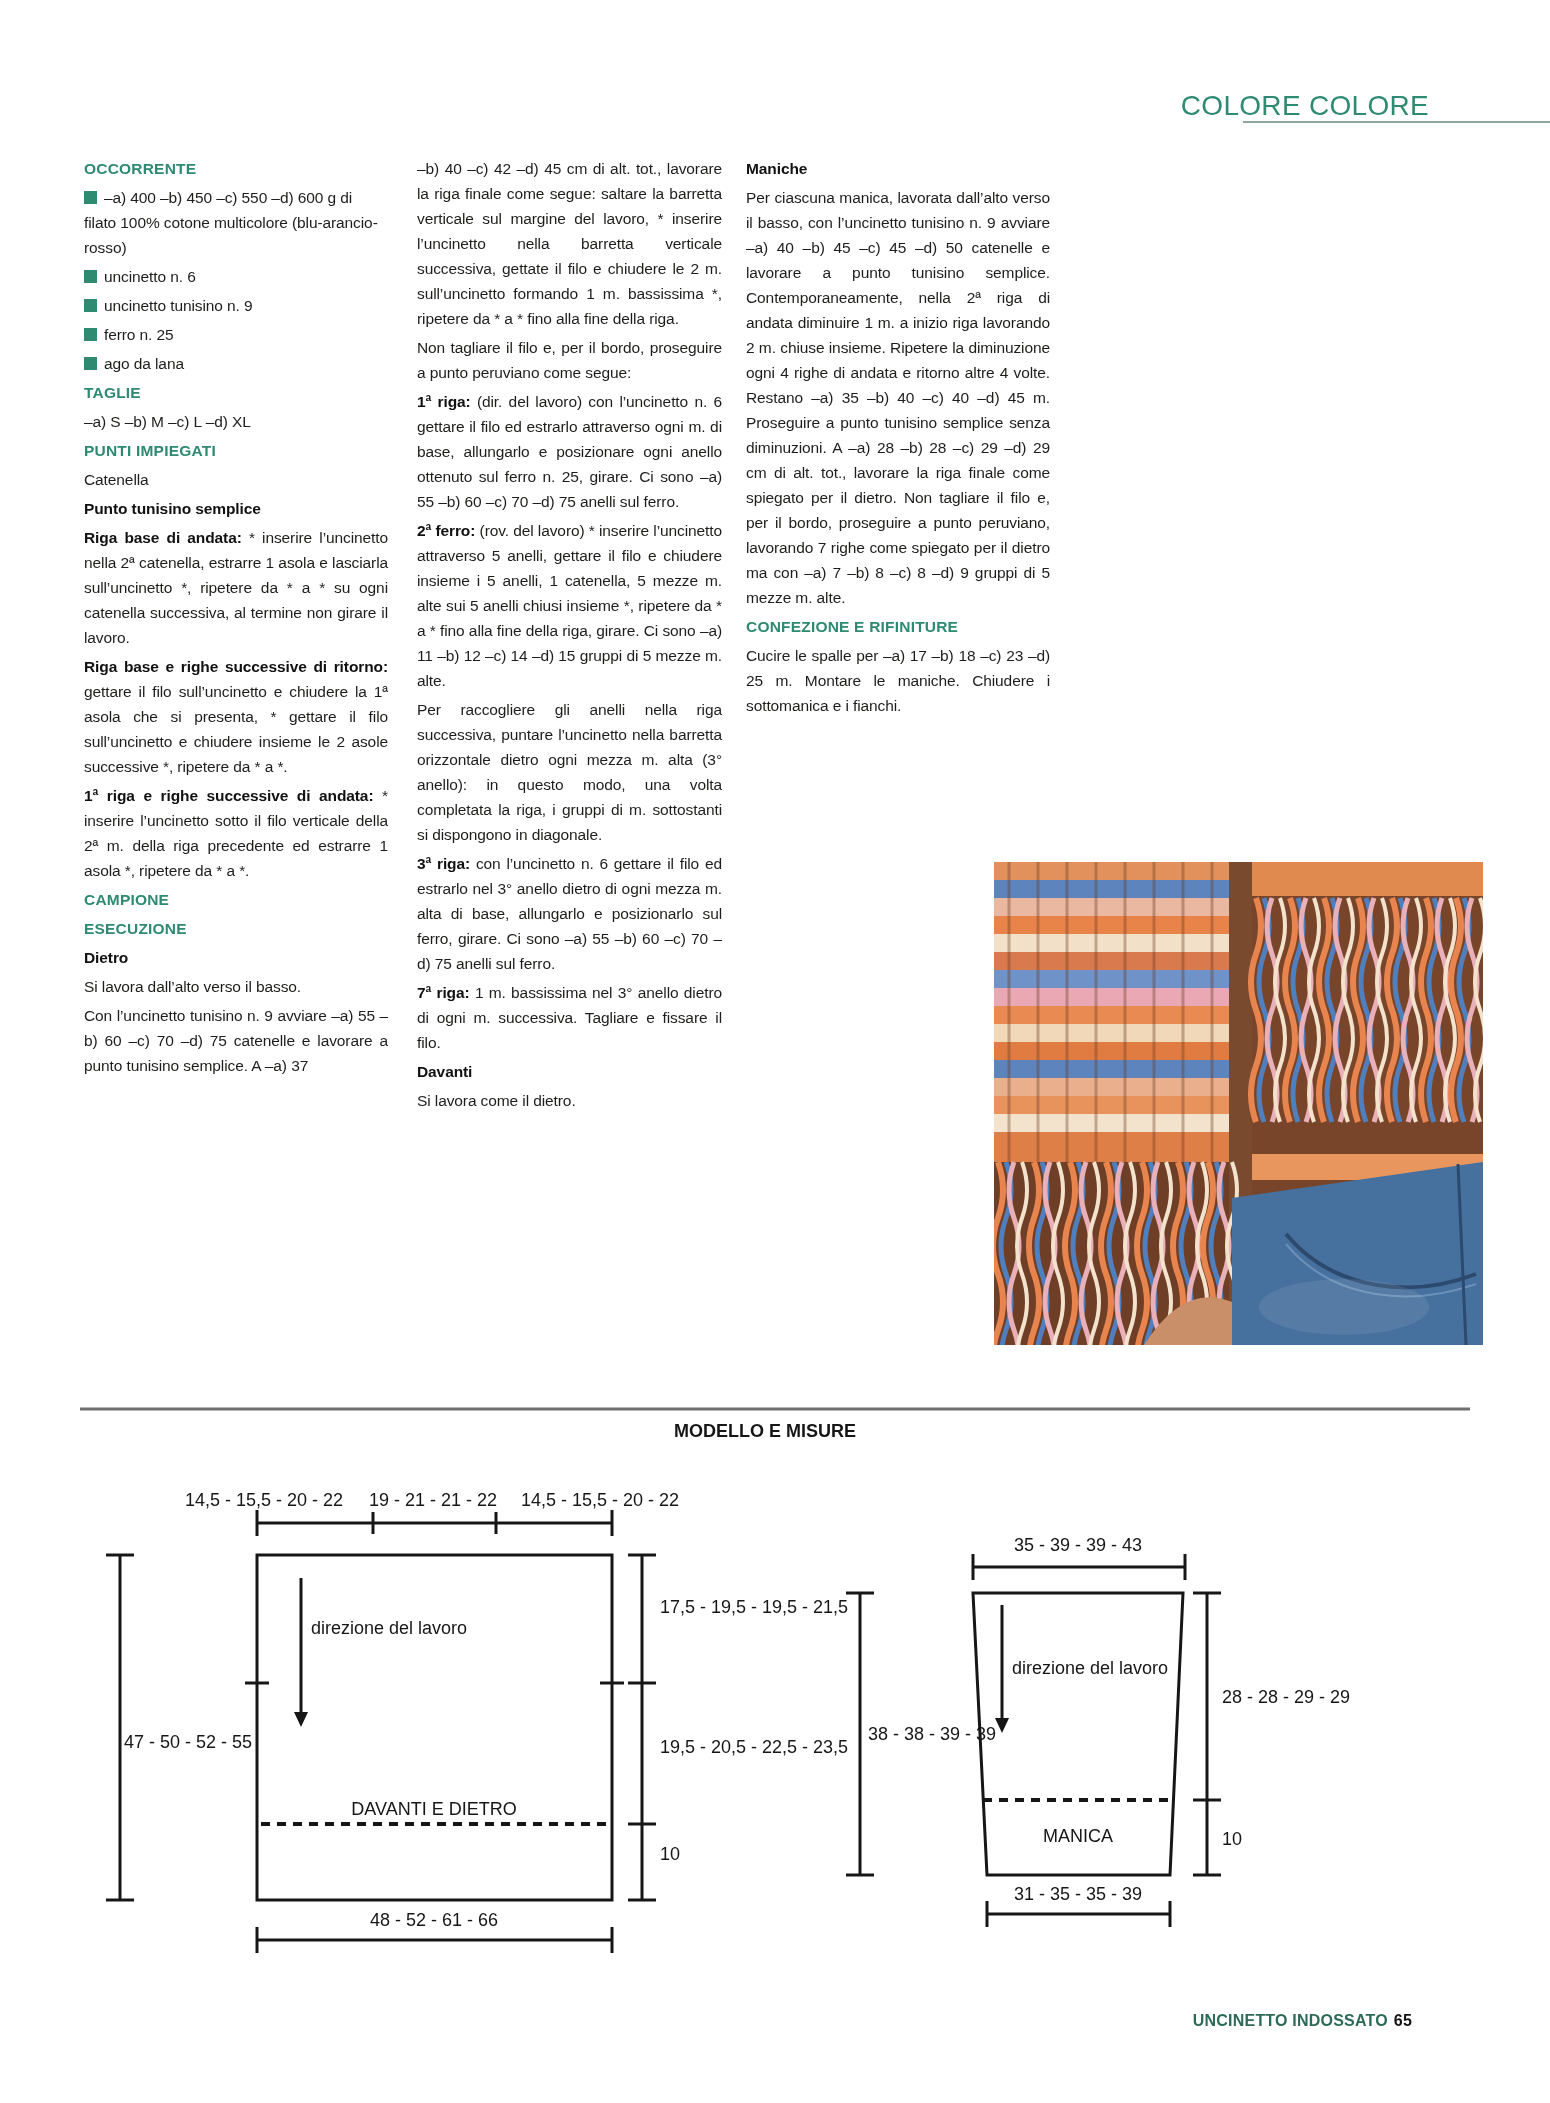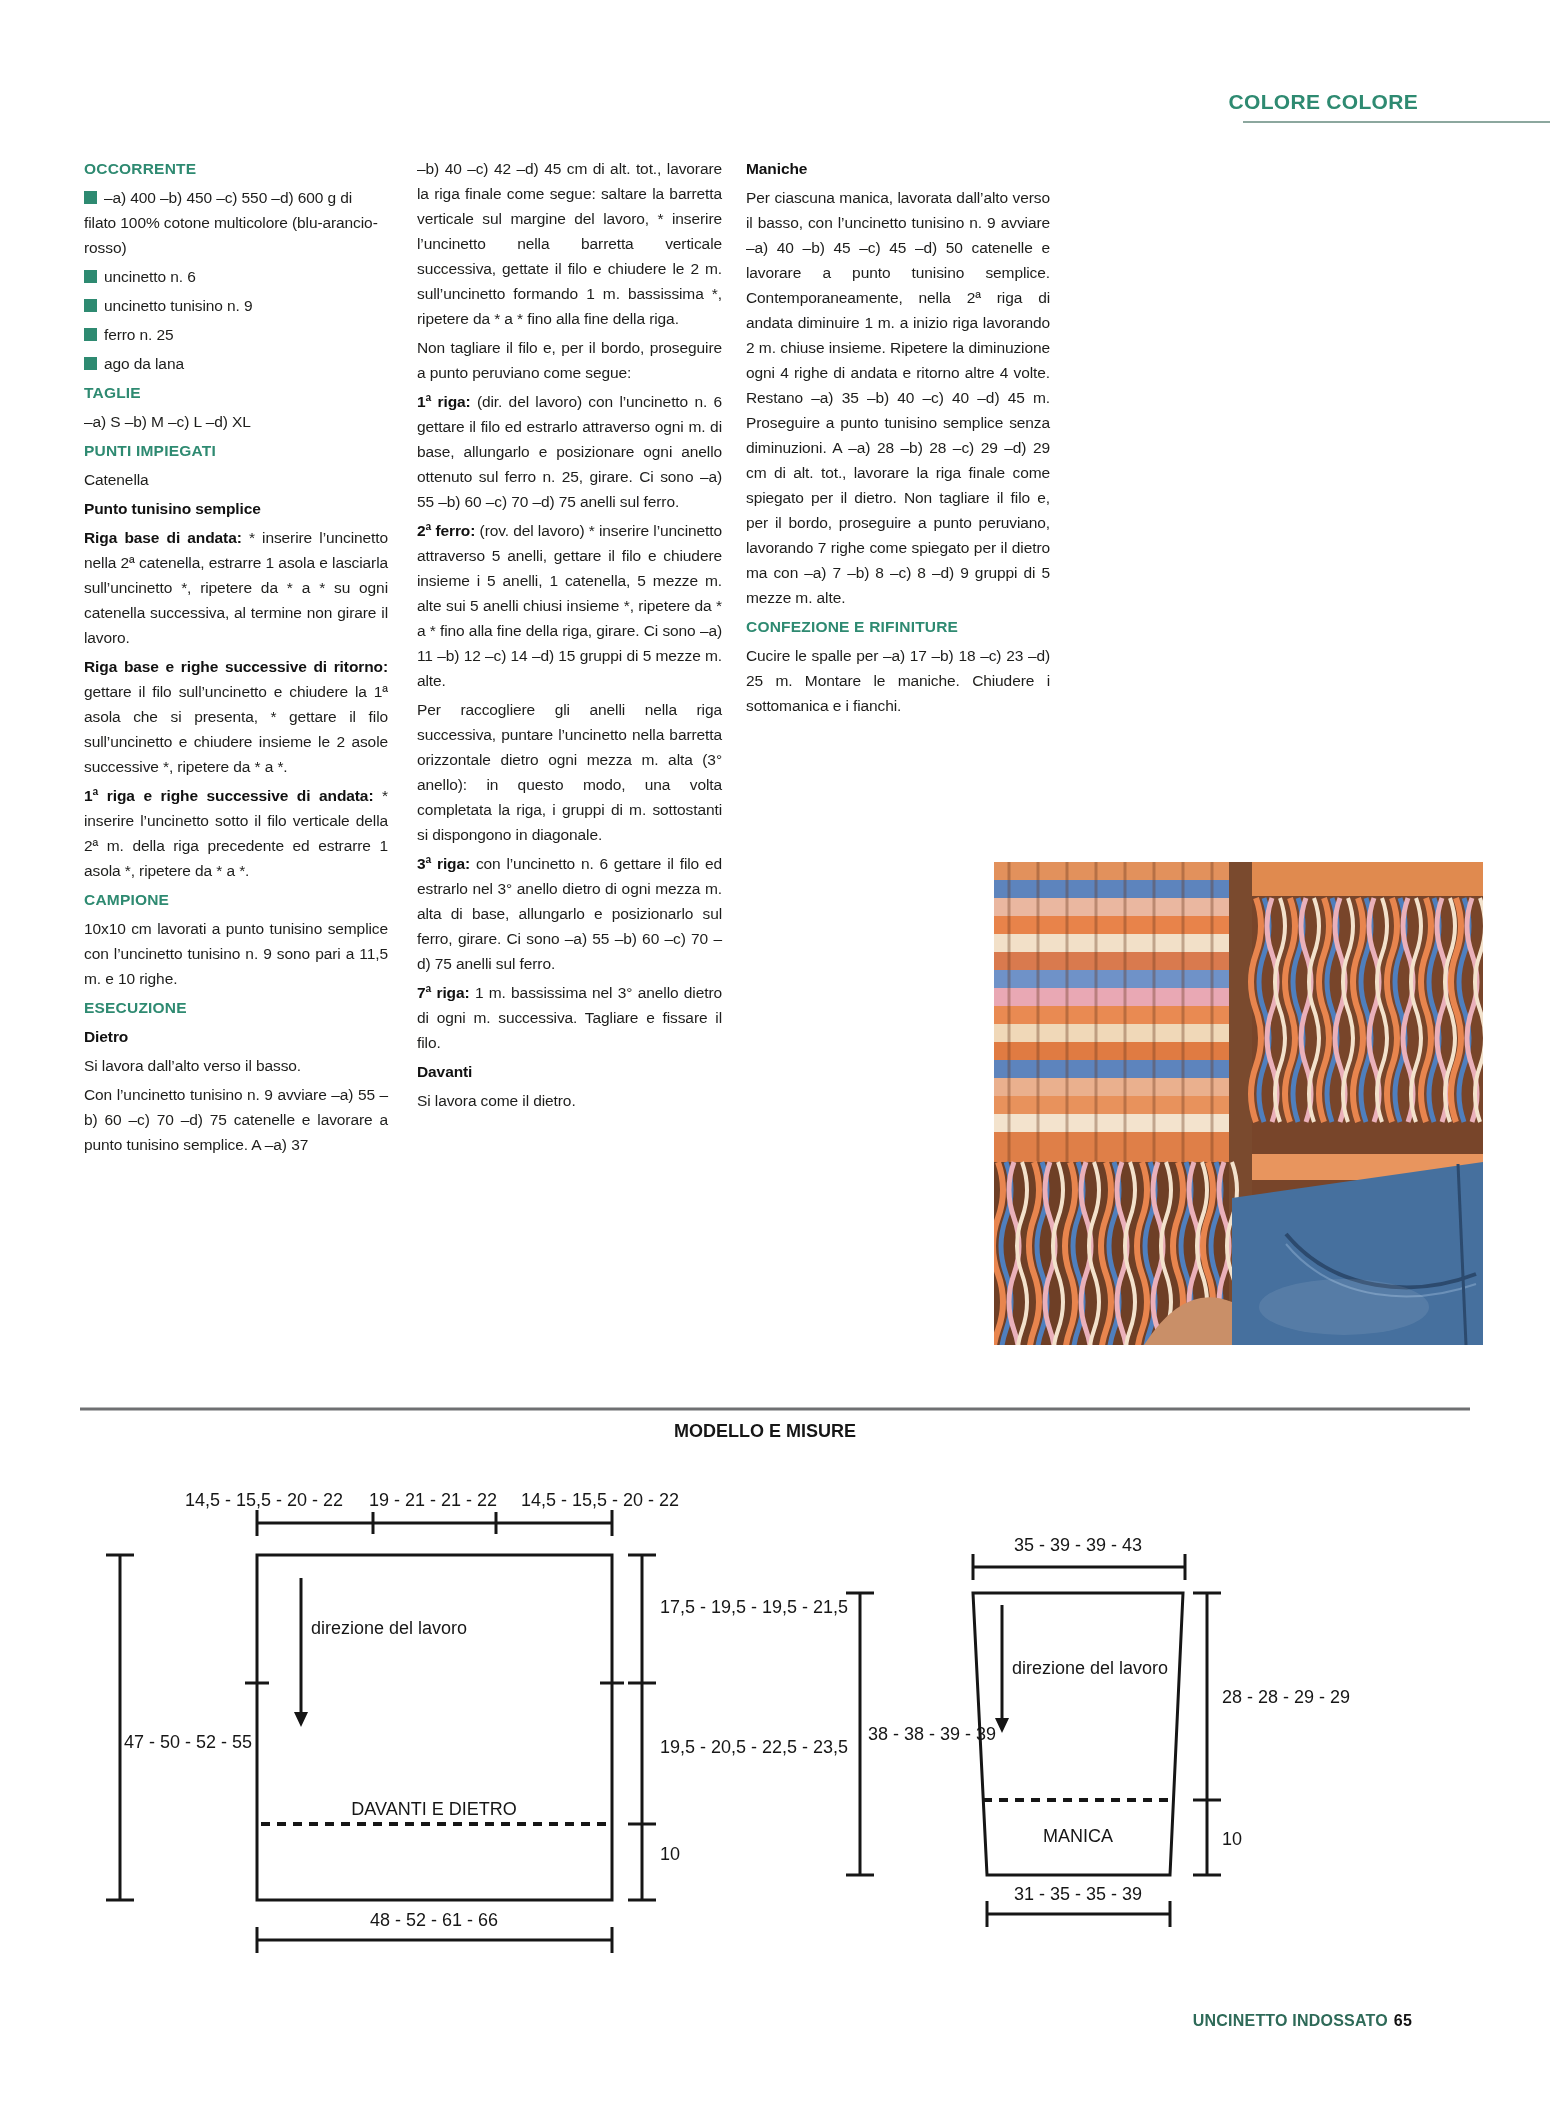--- a/index.html
+++ b/index.html
@@ -12,21 +12,21 @@
   #col-left{left:80px;width:312px;}
   #col-mid{left:413px;width:313px;}
   #col-right{left:742px;width:312px;}
   .teal-h{color:#2e8a71;font-weight:bold;letter-spacing:0.2px;text-align:left;}
   .sec{margin-top:40px;}
   .black-h{font-weight:bold;color:#111;text-align:left;}
   b{color:#111;}
   .bullet{display:inline-block;width:13px;height:13px;background:#2e8a71;margin-right:7px;vertical-align:-1px;}
   .mat-item{text-align:left;}
   
-  #page-header{position:absolute;top:90px;right:132px;font-size:21px;font-weight:bold;color:#2e8a71;letter-spacing:0.3px;}
+  #page-header{position:absolute;top:90px;right:121px;font-size:28px;font-weight:normal;color:#2e8a71;letter-spacing:0.3px;}
   #header-rule{position:absolute;top:121px;left:1243px;width:307px;height:2px;background:#8ca79e;}
   
   #page-footer{position:absolute;top:2012px;right:138px;font-size:16px;letter-spacing:0.2px;}
   #page-footer .mag{color:#2e6a58;font-weight:bold;}
   #page-footer .pg{color:#111;font-weight:bold;margin-left:6px;}
   
   #photo{position:absolute;left:994px;top:862px;width:489px;height:483px;overflow:hidden;}
   
   #diagram{position:absolute;left:0;top:1390px;}
   .dline{stroke:#161616;stroke-width:3;fill:none;}
@@ -52,21 +52,20 @@
 
   <p class="teal-h sec">PUNTI IMPIEGATI</p>
   <p>Catenella</p>
 
   <p class="black-h sec">Punto tunisino semplice</p>
   <p><b>Riga base di andata:</b><span> * inserire l’uncinetto nella 2ª catenella, estrarre 1 asola e lasciarla sull’uncinetto *, ripetere da * a * su ogni catenella successiva, al termine non girare il lavoro.</span></p>
   <p><b>Riga base e righe successive di ritorno:</b><span> gettare il filo sull’uncinetto e chiudere la 1ª asola che si presenta, * gettare il filo sull’uncinetto e chiudere insieme le 2 asole successive *, ripetere da * a *.</span></p>
   <p><b>1ª riga e righe successive di andata:</b><span> * inserire l’uncinetto sotto il filo verticale della 2ª m. della riga precedente ed estrarre 1 asola *, ripetere da * a *.</span></p>
 
   <p class="teal-h sec">CAMPIONE</p>
-  <p>10x10 cm lavorati a punto tunisino semplice con l’uncinetto tunisino n. 9 sono pari a 11,5 m. e 10 righe.</p>
 
   <p class="teal-h sec">ESECUZIONE</p>
   <p class="black-h">Dietro</p>
   <p>Si lavora dall’alto verso il basso.</p>
   <p>Con l’uncinetto tunisino n. 9 avviare –a) 55 –b) 60 –c) 70 –d) 75 catenelle e lavorare a punto tunisino semplice. A –a) 37</p>
 </div>
 
 <div class="col" id="col-mid">
   <p>–b) 40 –c) 42 –d) 45 cm di alt. tot., lavorare la riga finale come segue: saltare la barretta verticale sul margine del lavoro, * inserire l’uncinetto nella barretta verticale successiva, gettate il filo e chiudere le 2 m. sull’uncinetto formando 1 m. bassissima *, ripetere da * a * fino alla fine della riga.</p>
   <p>Non tagliare il filo e, per il bordo, proseguire a punto peruviano come segue:</p>

